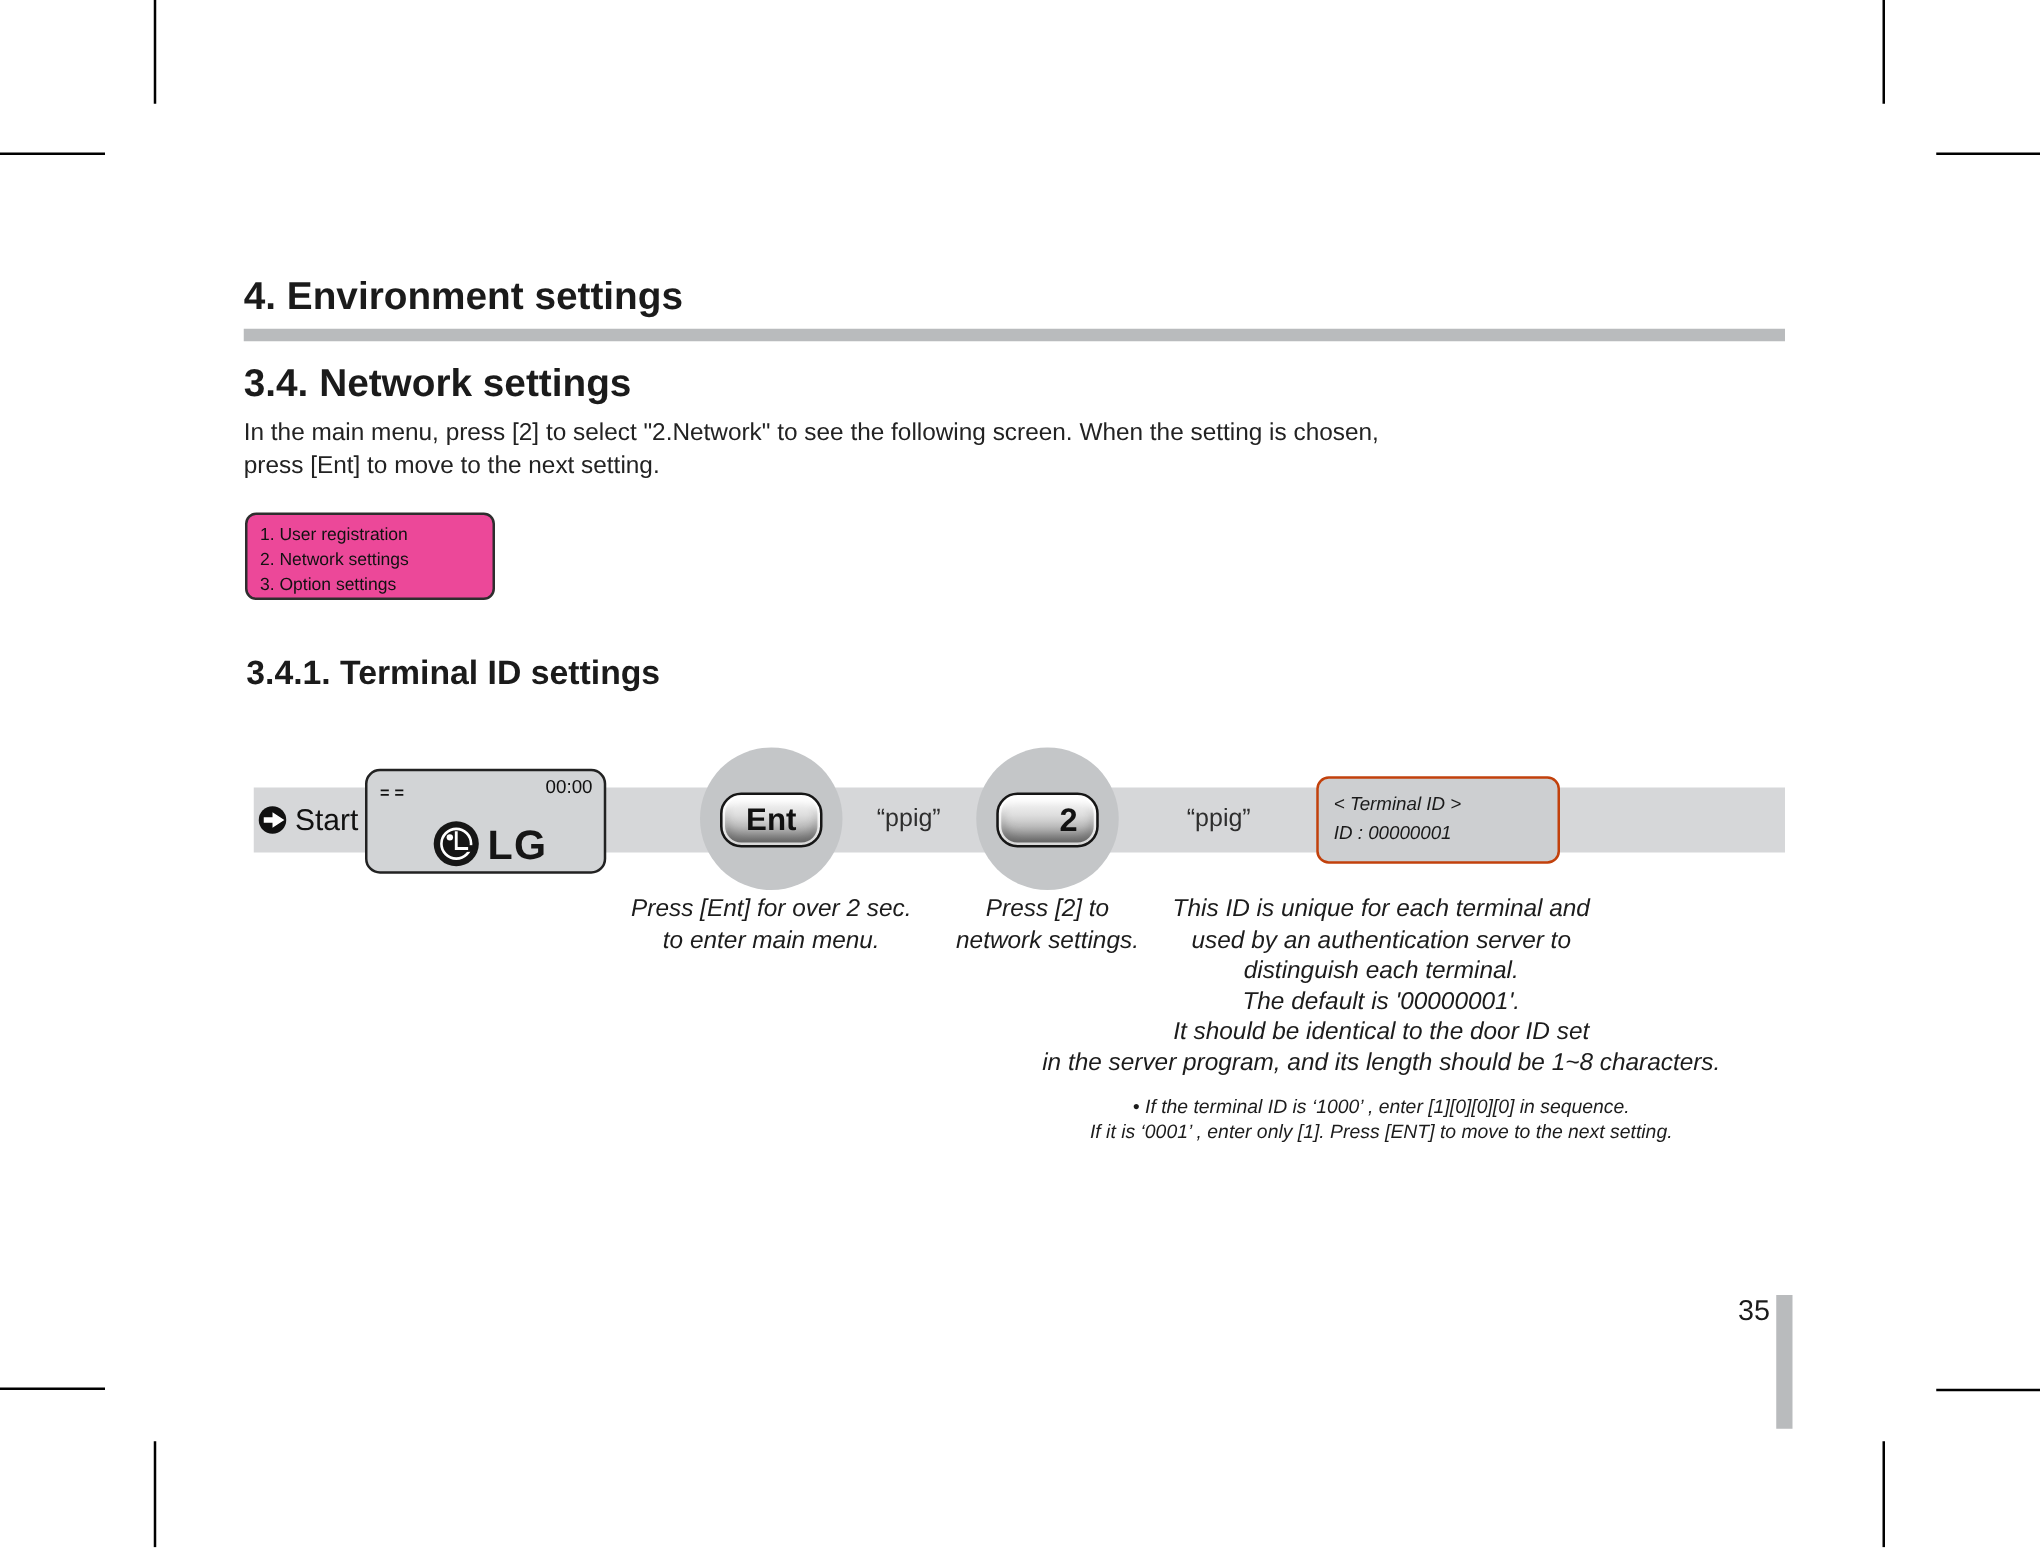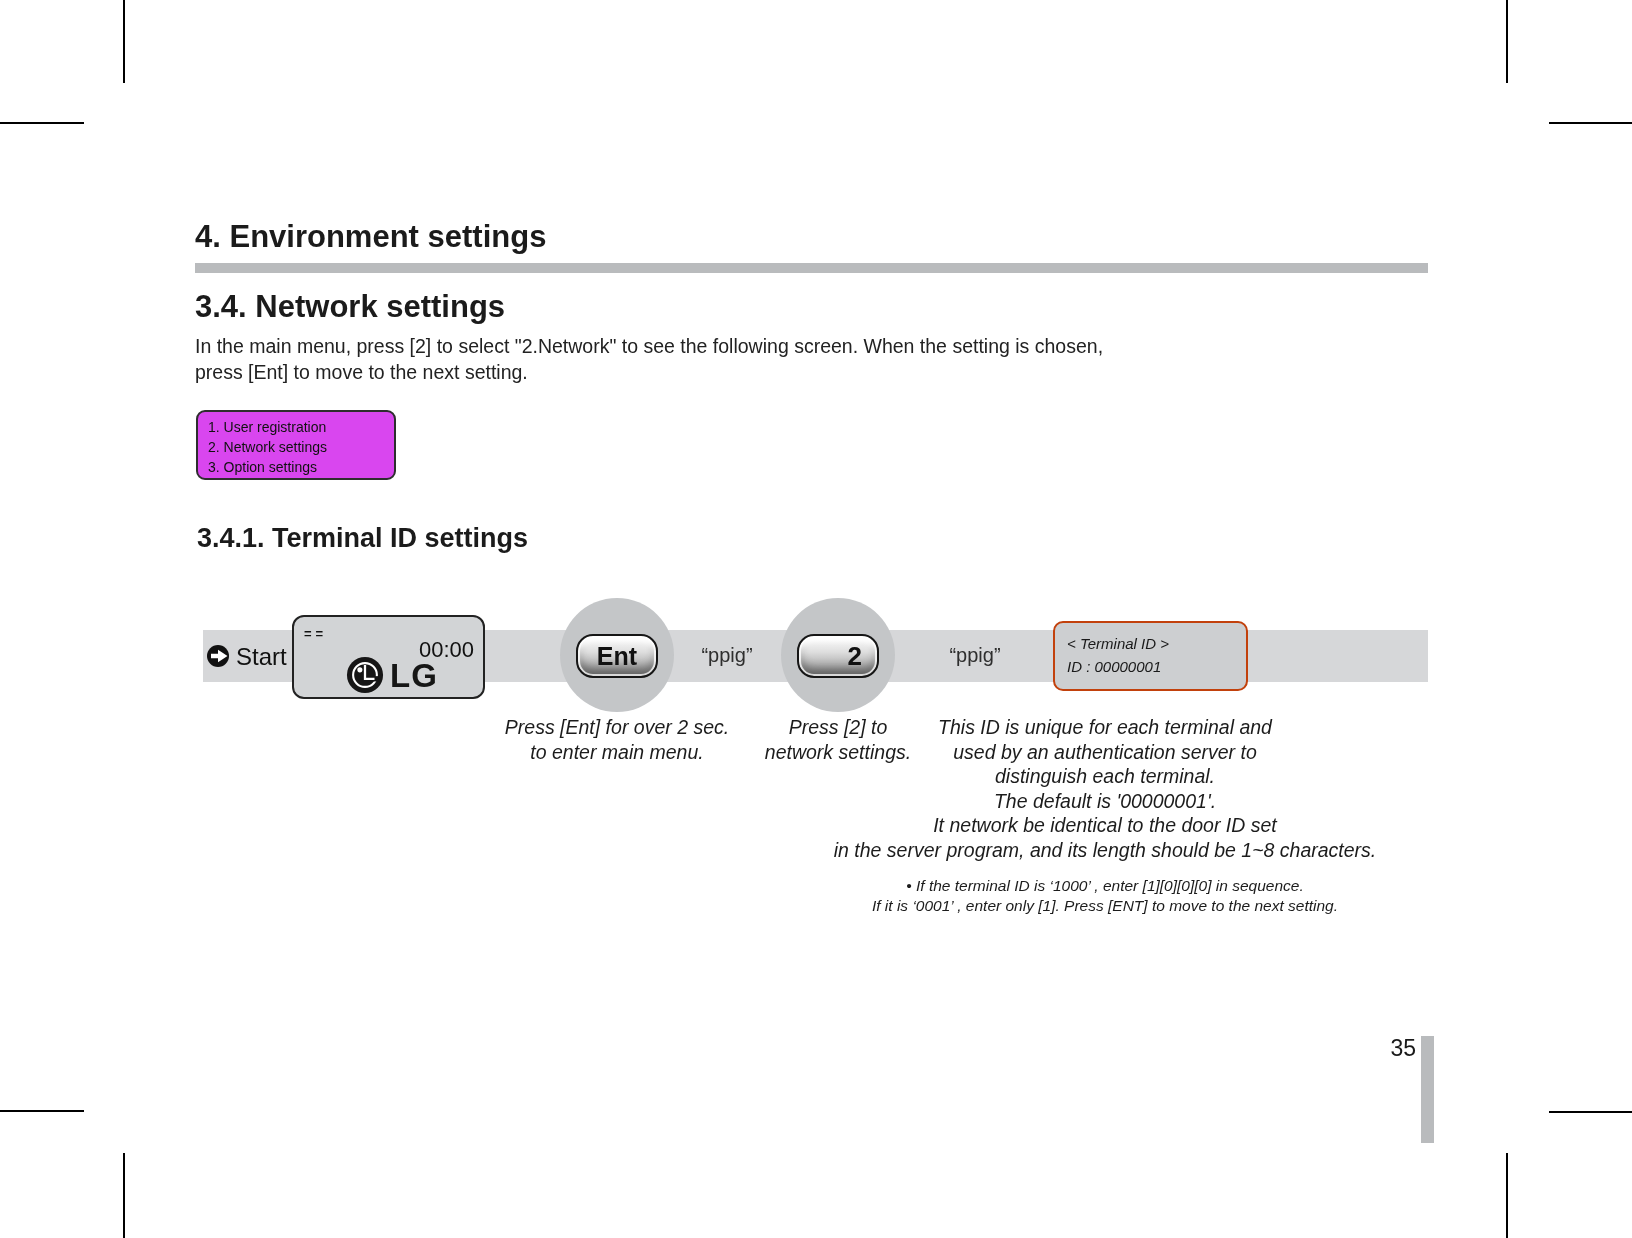--- a/index.html
+++ b/index.html
@@ -12,35 +12,35 @@
   .crop{position:absolute;background:#000;}
   
   .h1{left:195px;top:219px;font-size:31px;font-weight:700;color:#1b1b1b;white-space:nowrap;}
   .h1-bar{left:195px;top:263px;width:1233px;height:10px;background:#b9bbbd;}
   .h2{left:195px;top:289px;font-size:31px;font-weight:700;color:#1b1b1b;white-space:nowrap;}
   .intro{left:195px;top:334px;font-size:19.5px;line-height:25.5px;color:#222;}
   .intro div{white-space:nowrap;}
   .h3{left:197px;top:523px;font-size:27px;font-weight:700;color:#1b1b1b;white-space:nowrap;}
   
   .menu-box{
-    left:196px;top:410px;width:200px;height:70px;background:#d946ef;
+    left:196px;top:410px;width:200px;height:70px;background:#ec4899;
     border:2px solid #2e2e2e;border-radius:9px;box-sizing:border-box;
     padding:5px 10px;font-size:14px;line-height:20px;color:#111;
   }
   .menu-box div{white-space:nowrap;}
   
   .band{left:203px;top:630px;width:1225px;height:52px;background:#d6d7d9;}
   .start-label{left:236px;top:643px;font-size:24px;color:#111;white-space:nowrap;}
   
   .lcd{
     left:292px;top:615px;width:193px;height:84px;background:#d2d4d6;
     border:2.5px solid #222;border-radius:12px;box-sizing:border-box;
   }
   .lcd-status{position:absolute;left:10px;top:9px;font-size:13px;font-weight:700;letter-spacing:4px;color:#111;}
-  .lcd-time{position:absolute;right:9px;top:20px;font-size:22px;color:#111;}
+  .lcd-time{position:absolute;right:9px;top:4px;font-size:15px;color:#111;}
   .lcd-brand{position:absolute;left:96px;top:40px;font-size:33px;font-weight:700;letter-spacing:1px;color:#161616;}
   
   .key-circle{width:114px;height:114px;border-radius:50%;background:#c4c6c8;}
   .key{
     width:82px;height:44px;box-sizing:border-box;border:2.5px solid #161616;border-radius:17px;
     background:linear-gradient(180deg,#ffffff 0%,#dedede 40%,#ababab 78%,#8a8a8a 100%);
     box-shadow:inset 0 0 0 2px rgba(255,255,255,.75), inset 0 5px 5px rgba(255,255,255,.9), inset 0 -8px 9px rgba(45,45,45,.45);
     display:flex;align-items:center;color:#111;
   }
   .key-ent{justify-content:center;font-size:25px;font-weight:700;}
@@ -141,21 +141,21 @@
   <div class="abs caption caption-key2">
     <div>Press [2] to</div>
     <div>network settings.</div>
   </div>
 
   <div class="abs caption caption-terminal">
     <div>This ID is unique for each terminal and</div>
     <div>used by an authentication server to</div>
     <div>distinguish each terminal.</div>
     <div>The default is '00000001'.</div>
-    <div>It network be identical to the door ID set</div>
+    <div>It should be identical to the door ID set</div>
     <div>in the server program, and its length should be 1~8 characters.</div>
     <div class="caption-notes">
       <div>• If the terminal ID is ‘1000’ , enter [1][0][0][0] in sequence.</div>
       <div>If it is ‘0001’ , enter only [1]. Press [ENT] to move to the next setting.</div>
     </div>
   </div>
 
   <div class="abs page-number">35</div>
   <div class="abs page-bar"></div>
 

